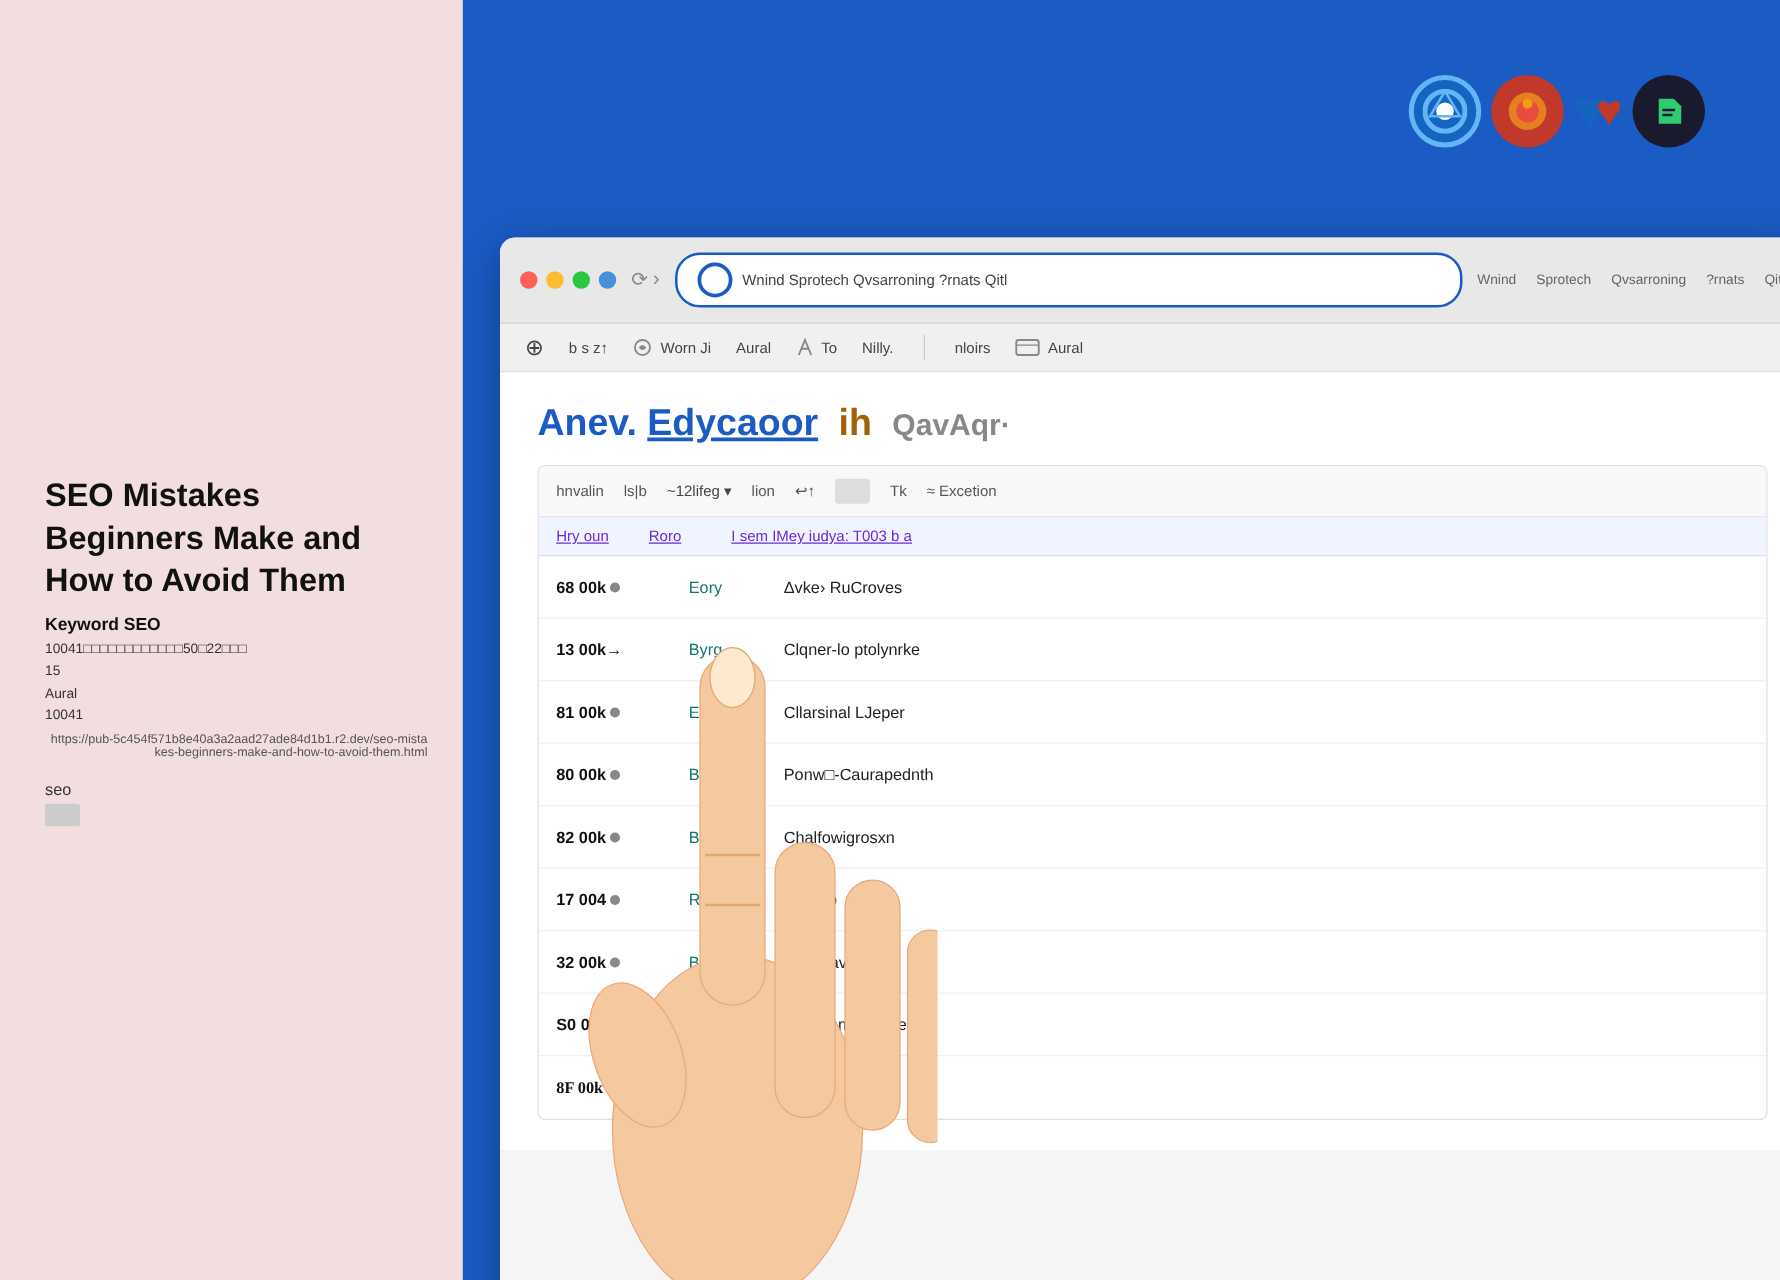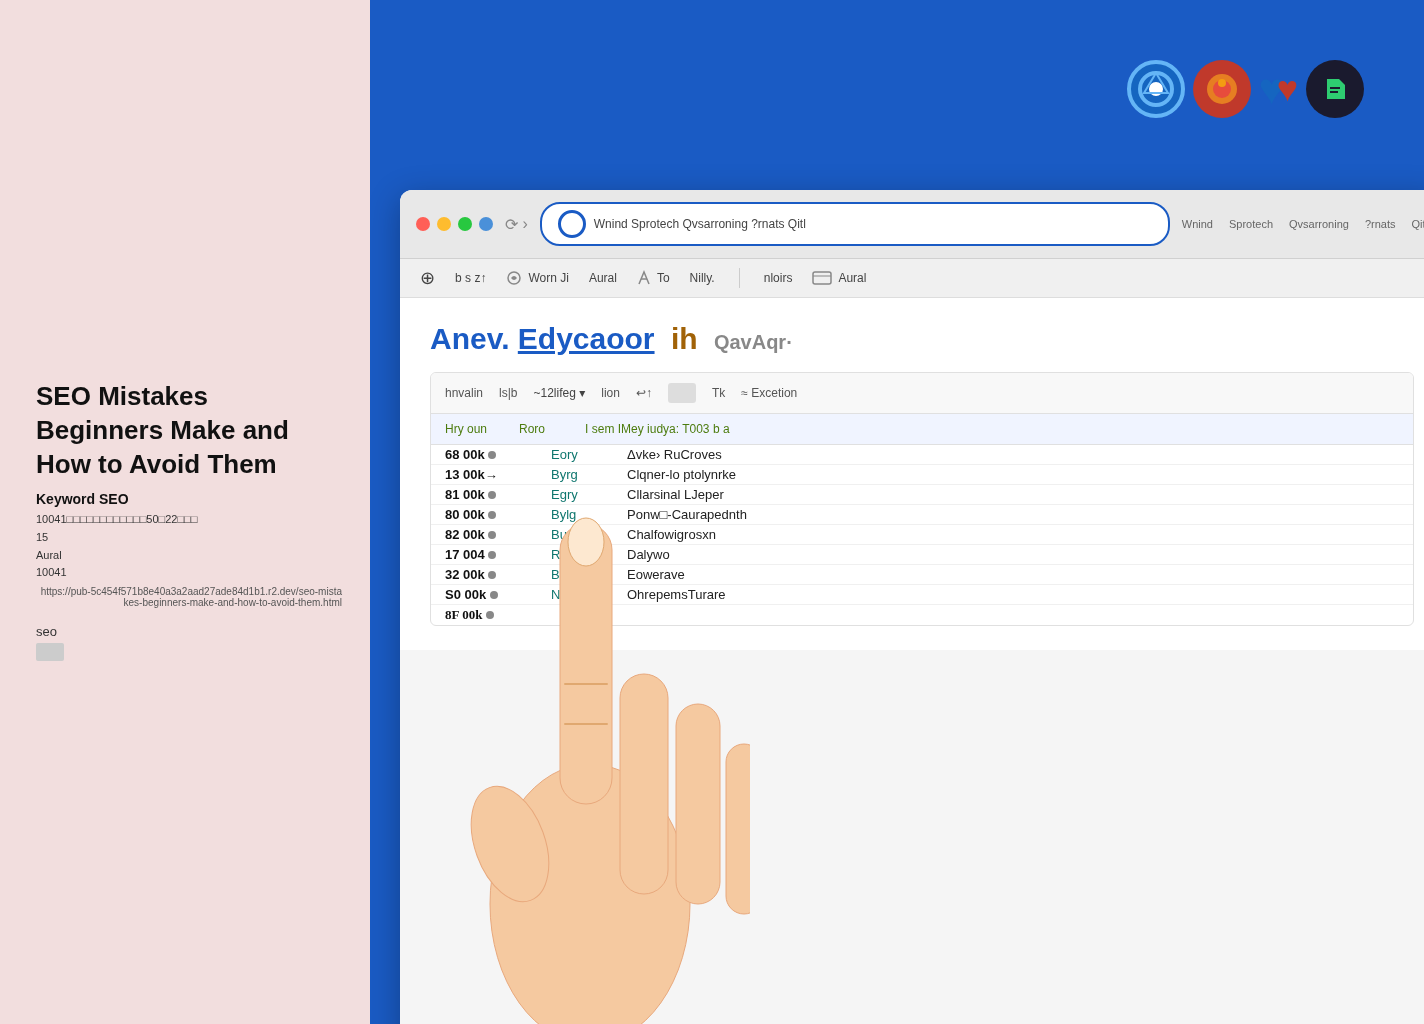--- a/index.html
+++ b/index.html
@@ -183,21 +183,21 @@
       padding: 24px 30px;
       overflow: hidden;
     }
     .page-title {
       font-size: 30px;
       font-weight: 700;
       margin-bottom: 16px;
     }
     .page-title .blue { color: #1a5bc4; }
     .page-title .dark { color: #a16207; }
-    .page-title .sub { color: #888; font-size: 20px; }
+    .page-title .sub { color: #888; font-size: 24px; }
 
     
     .table-container {
       background: white;
       border: 1px solid #e0e0e0;
       border-radius: 6px;
       overflow: hidden;
       font-size: 13px;
     }
     .table-header {
@@ -223,27 +223,28 @@
     }
 
     .table-subheader {
       display: flex;
       align-items: center;
       padding: 8px 14px;
       background: #f0f4ff;
       border-bottom: 1px solid #e0e0e0;
       gap: 16px;
       font-size: 12px;
-      color: #4d7c0f;
+      color: #6d28d9;
+      text-decoration: underline;
     }
 
     .table-row-item {
       display: flex;
       align-items: center;
-      padding: 2px 14px;
+      padding: 17px 14px;
       border-bottom: 1px solid #f0f0f0;
       gap: 16px;
     }
     .table-row-item:last-child { border-bottom: none; font-family: Liberation Serif, serif; }
 
     .vol-cell {
       min-width: 90px;
       font-size: 13px;
       font-weight: 600;
       color: #111;

